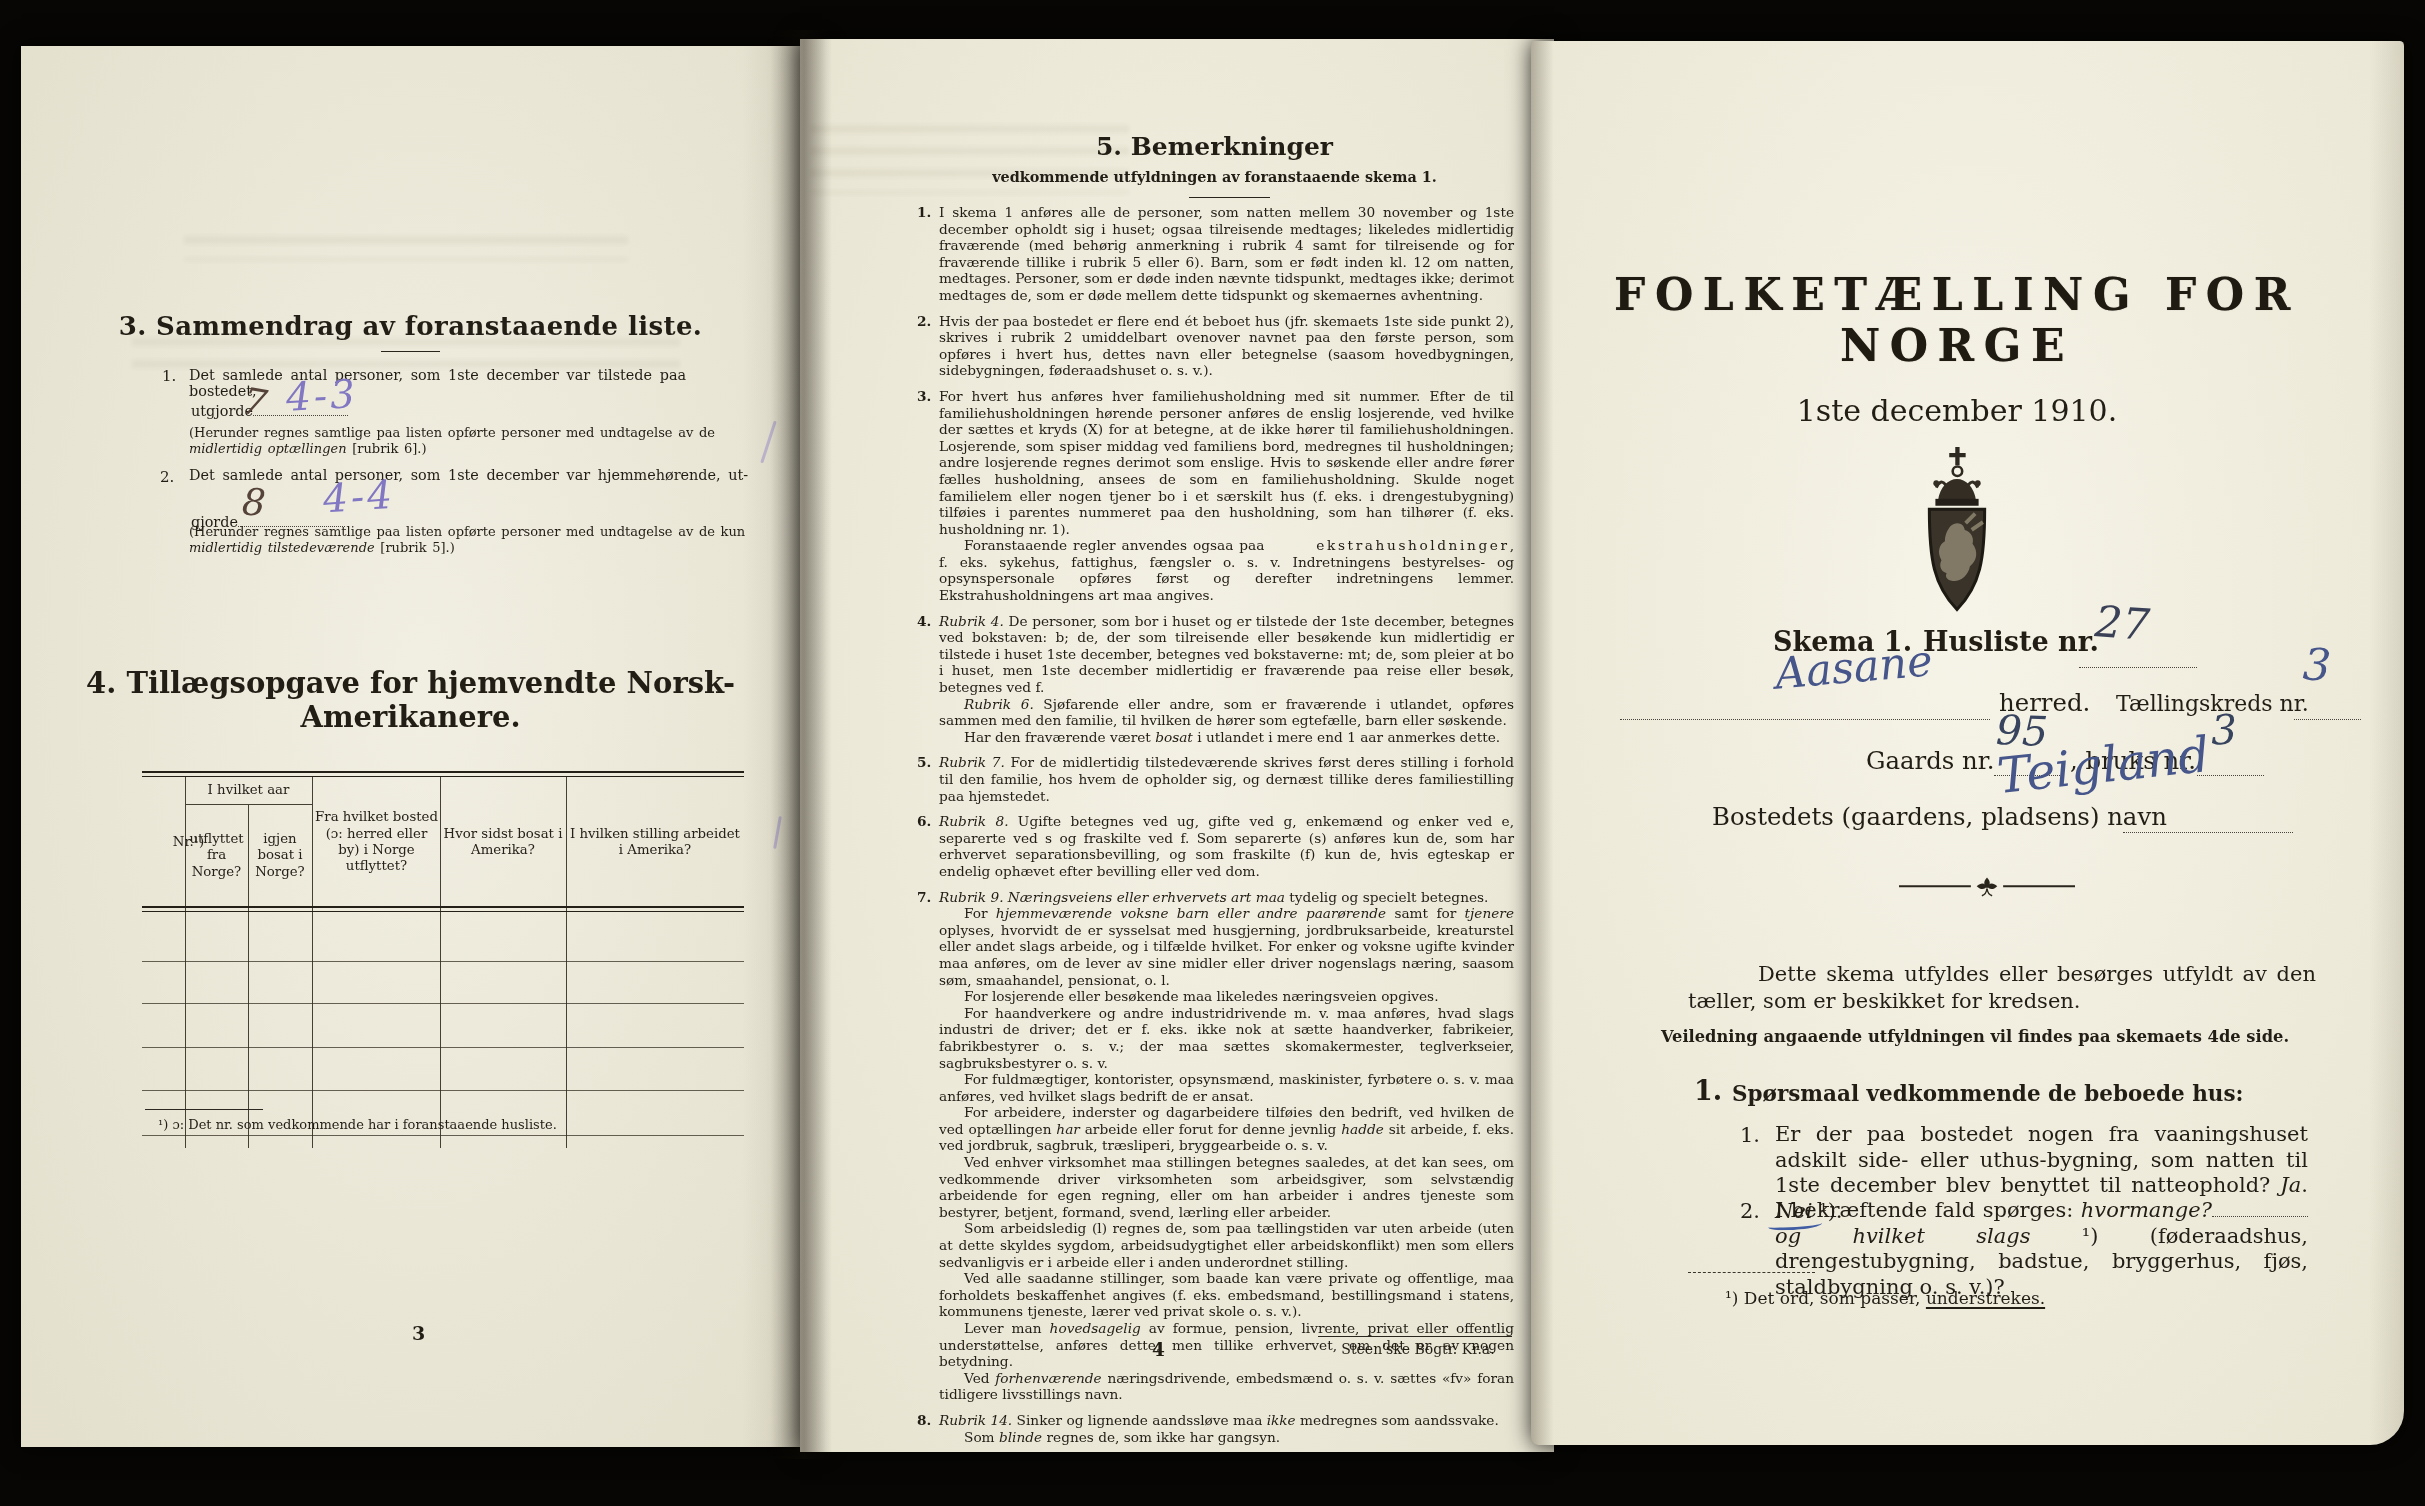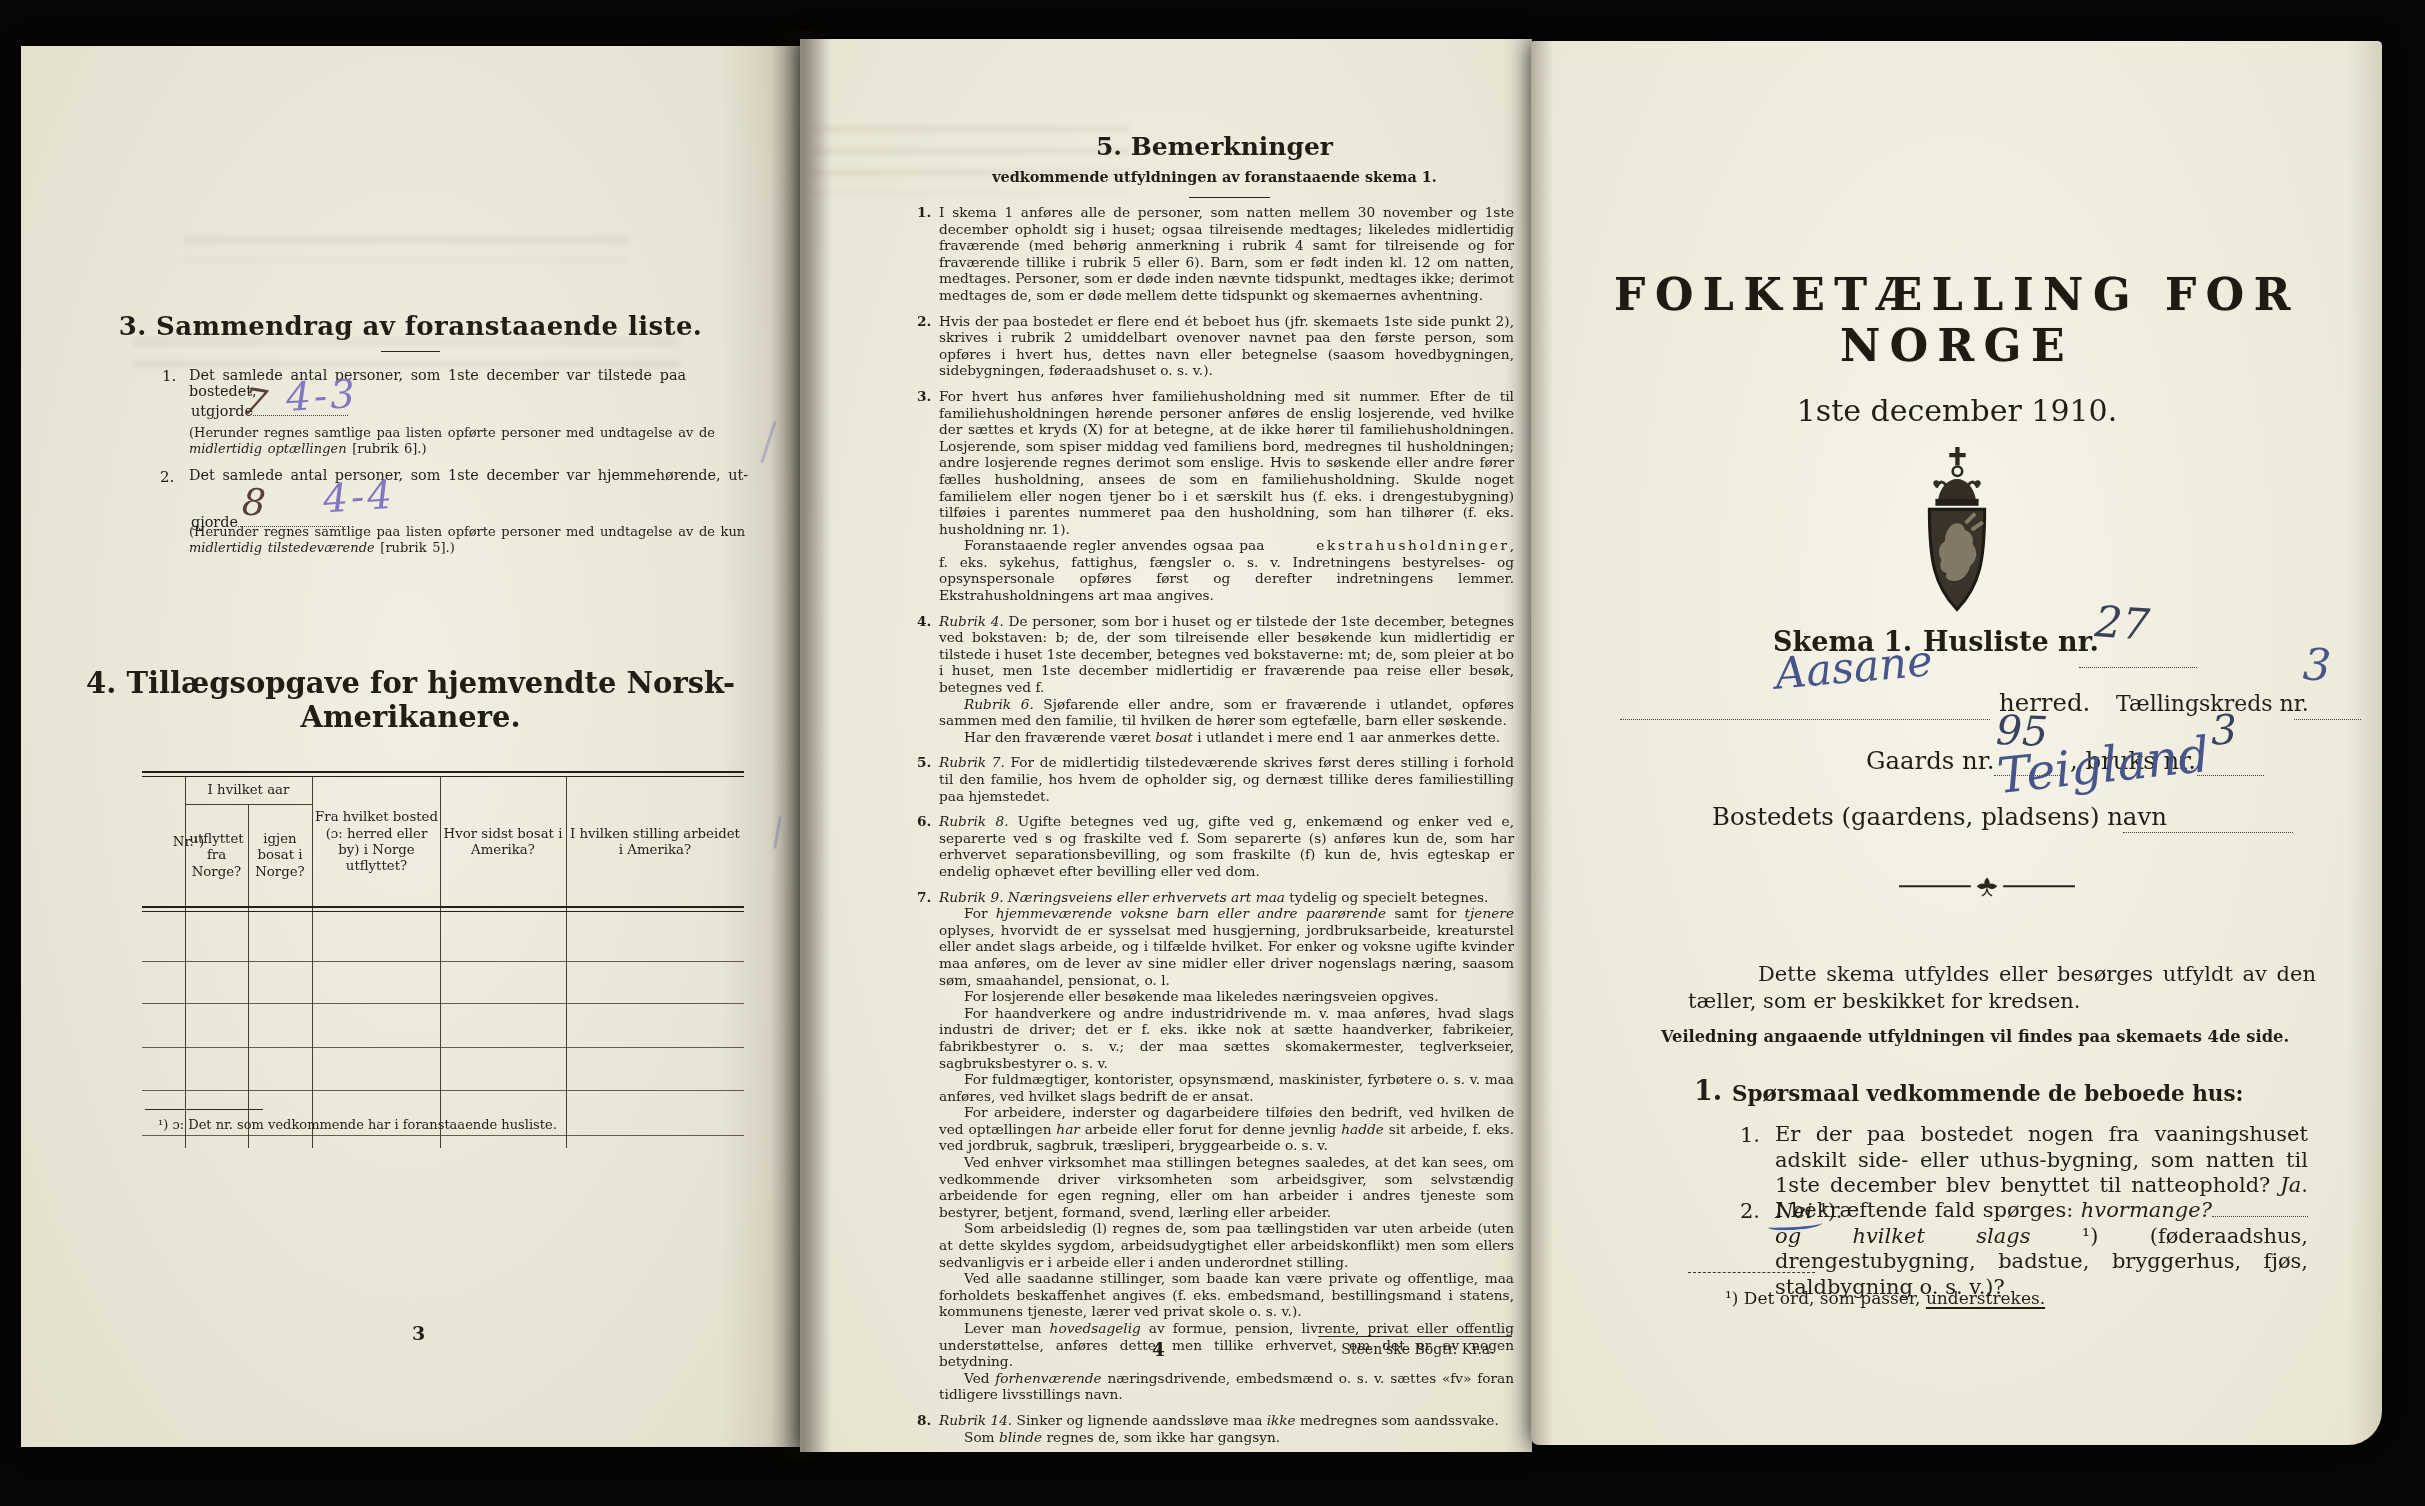--- a/index.html
+++ b/index.html
@@ -1,18 +1,18 @@
 <!DOCTYPE html>
 <html style="font-size:12px"><head>
 <meta charset="utf-8">
 <style>
   html,body{margin:0;padding:0;}
   body{width:2426px;height:1506px;background:#070604;position:relative;overflow:hidden;
        font-family:"DejaVu Serif","Liberation Serif",serif;color:#221d15;}
-  .page{position:absolute;box-shadow:0 0 22px rgba(0,0,0,.8);}
+  .page{position:absolute;box-shadow:0 0 22px rgba(0,0,0,.8);padding-left:22px;}
   .page-left{left:21px;top:46px;width:779px;height:1401px;background:#edead9;
      background-image:linear-gradient(to right, rgba(0,0,0,0) 90%, rgba(55,45,25,.16) 100%),
                       radial-gradient(ellipse at 50% 45%, rgba(255,255,255,.25), rgba(120,105,70,.08) 95%);}
   .page-middle{left:800px;top:39px;width:732px;height:1413px;background:#f0eddc;
      background-image:linear-gradient(to right, rgba(55,45,25,.20) 0%, rgba(0,0,0,0) 3.5%, rgba(0,0,0,0) 96%, rgba(55,45,25,.10) 100%),
                       radial-gradient(ellipse at 50% 45%, rgba(255,255,255,.25), rgba(120,105,70,.07) 95%);}
   .page-right{left:1531px;top:41px;width:851px;height:1404px;background:#f2efde;border-radius:3px 4.4px 34px 7.4px;
      background-image:linear-gradient(to right, rgba(40,32,16,.30) 0%, rgba(0,0,0,0) 2.6%),
                       linear-gradient(to left, rgba(55,45,25,.12) 0%, rgba(0,0,0,0) 4%),
                       radial-gradient(ellipse at 50% 40%, rgba(255,255,255,.3), rgba(120,105,70,.07) 96%);}

